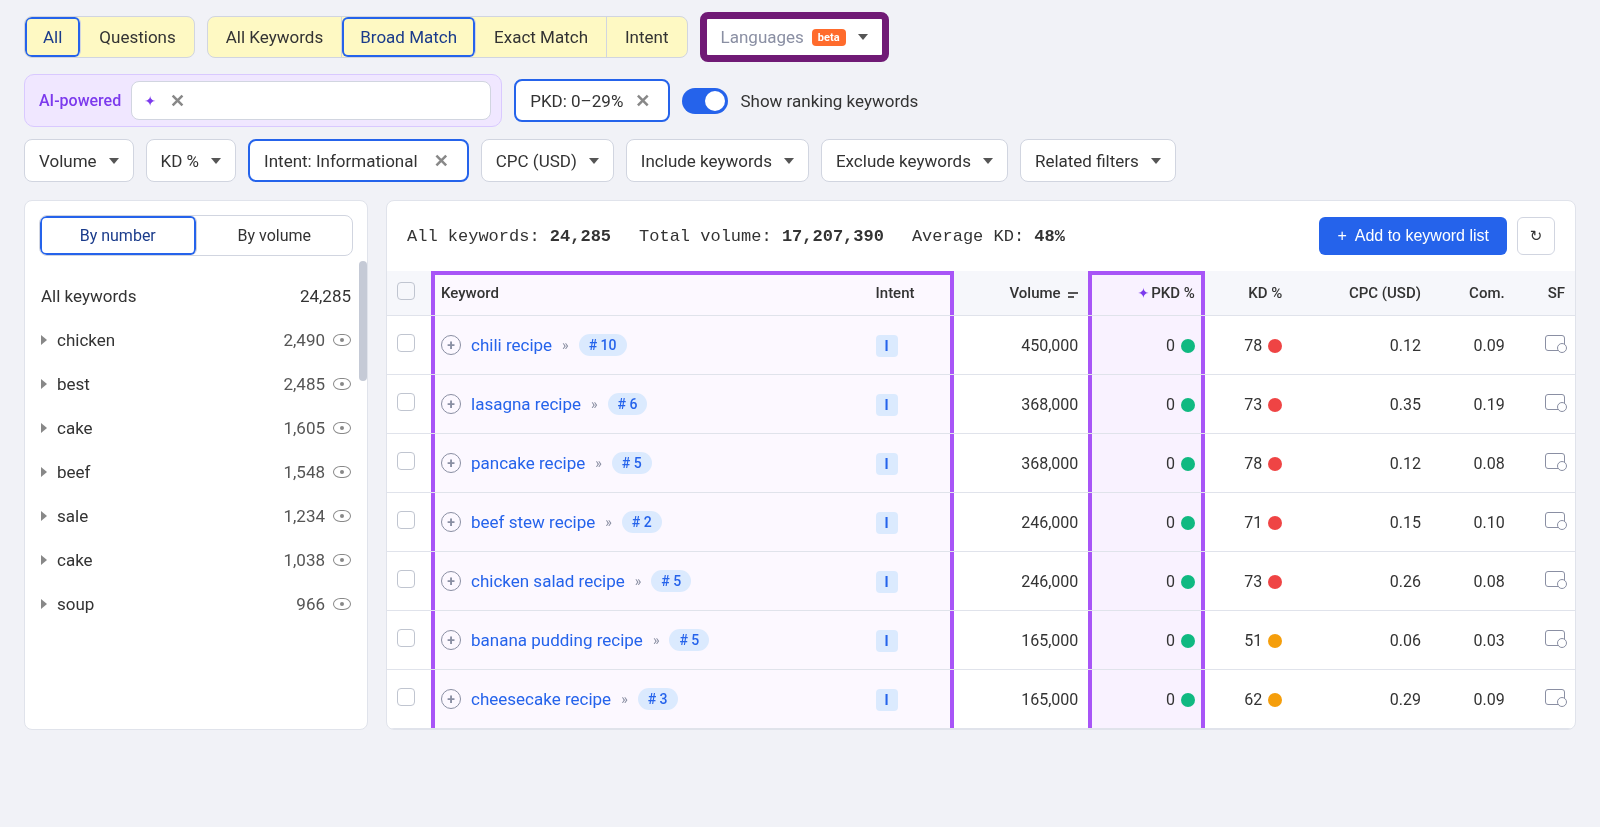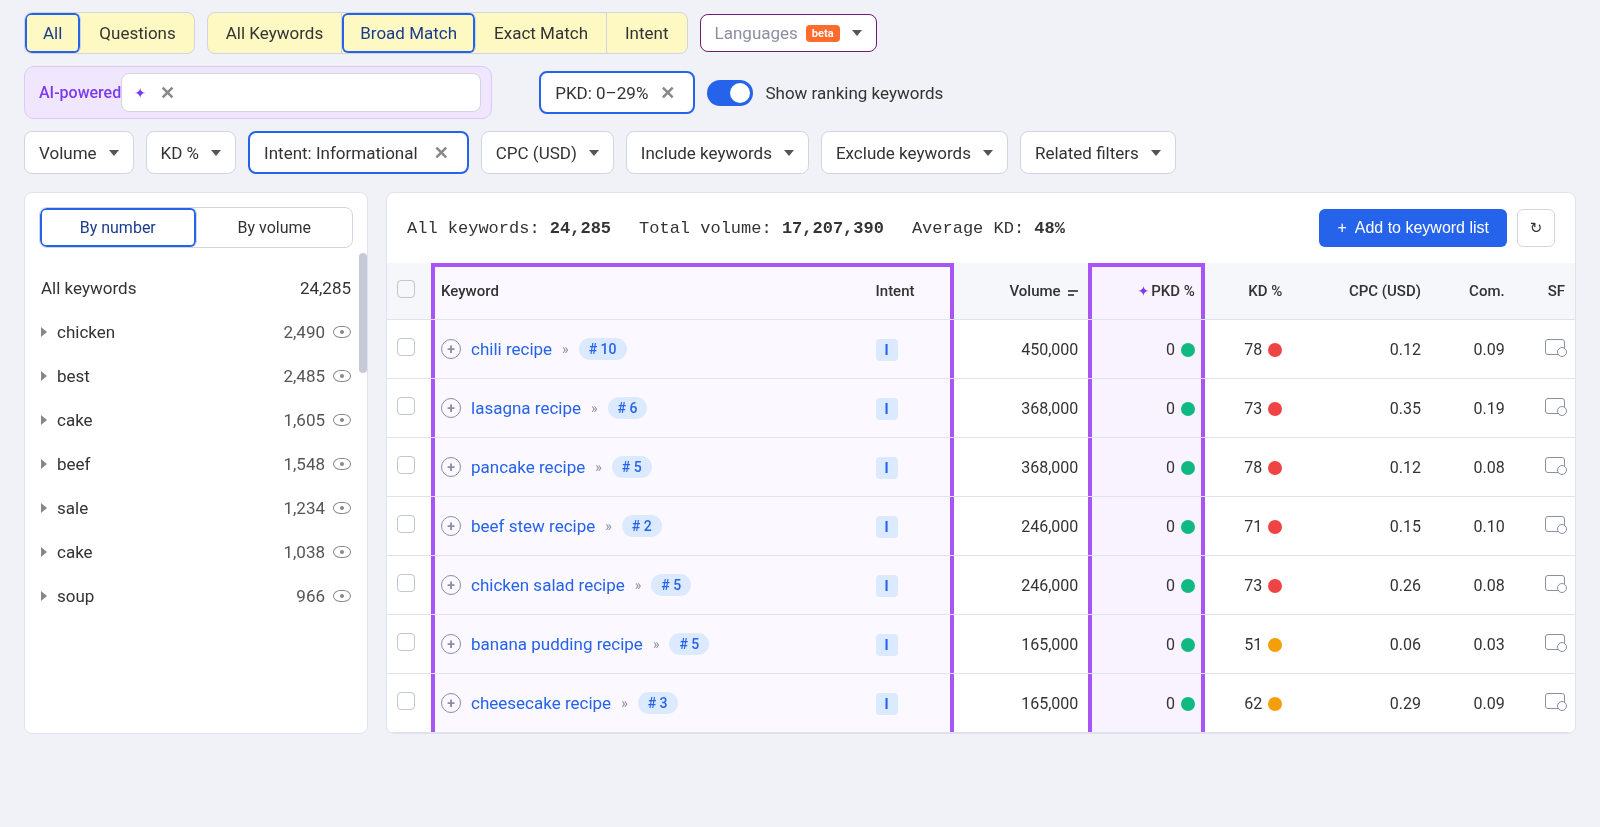--- a/index.html
+++ b/index.html
@@ -5,32 +5,32 @@
 * { box-sizing: border-box; margin: 0; padding: 0; }
 body { font-family: -apple-system, BlinkMacSystemFont, "Segoe UI", Roboto, sans-serif; background: #f1f2f7; color: #333; font-size: 15px; }
 
 .toolbar { padding: 12px 24px 0; display: flex; flex-wrap: wrap; gap: 12px; align-items: center; }
 
 .seg-group { display: inline-flex; border: 1px solid #d1d5e0; border-radius: 8px; overflow: hidden; background: #fef9c3; }
 .seg { padding: 10px 18px; font-size: 17px; color: #333; cursor: pointer; border-right: 1px solid #d1d5e0; }
 .seg:last-child { border-right: none; }
 .seg.active { box-shadow: inset 0 0 0 2px #2563eb; border-radius: 6px; color: #1a3b8b; }
 
-.lang-pill { display: inline-flex; align-items: center; gap: 8px; border: 1px solid #701a75; border-radius: 8px; padding: 8px 14px; background: #fff; color: #8a8fa3; font-size: 17px; }
+.lang-pill { display: inline-flex; align-items: center; gap: 8px; border: 7px solid #701a75; border-radius: 8px; padding: 8px 14px; background: #fff; color: #8a8fa3; font-size: 17px; }
 .beta { background: #ff6b2c; color: #fff; font-size: 11px; font-weight: 700; padding: 2px 6px; border-radius: 4px; }
 .chev { width: 0; height: 0; border-left: 5px solid transparent; border-right: 5px solid transparent; border-top: 6px solid #555; margin-left: 4px; }
 
-.ai-pill { display: inline-flex; align-items: center; background: #f0e7ff; border: 1px solid #d9c9ff; border-radius: 10px; padding: 6px 10px 6px 14px; gap: 0; }
+.ai-pill { display: inline-flex; align-items: center; background: #f0e7ff; border: 1px solid #d9c9ff; border-radius: 10px; padding: 6px 10px 6px 14px; gap: 10px; }
 .ai-label { color: #7c3aed; font-weight: 500; font-size: 16px; }
 .domain-box { display: inline-flex; align-items: center; background: #fff; border: 1px solid #d1d5e0; border-radius: 8px; padding: 8px 12px; gap: 8px; min-width: 360px; }
 .domain-box input { border: none; outline: none; font-size: 17px; flex: 1; }
 .x-btn { color: #888; font-size: 18px; cursor: pointer; padding: 0 4px; font-weight: 700; }
 
 .chip { display: inline-flex; align-items: center; gap: 8px; border: 1px solid #d1d5e0; border-radius: 8px; padding: 9px 14px; background: #fff; font-size: 17px; color: #333; cursor: pointer; }
-.chip.pkd { border: 2px solid #2563eb; margin-left: 35px; }
+.chip.pkd { border: 2px solid #2563eb; }
 .chip.intent { border: 2px solid #2563eb; background: #fff; gap: 12px; }
 
 .toggle { display: inline-flex; align-items: center; gap: 12px; font-size: 17px; }
 .switch { width: 46px; height: 26px; background: #2563eb; border-radius: 13px; position: relative; cursor: pointer; }
 .switch::after { content: ""; position: absolute; width: 20px; height: 20px; background: #fff; border-radius: 50%; top: 3px; right: 3px; }
 
 .filter-row { padding: 12px 24px 18px; display: flex; flex-wrap: wrap; gap: 12px; }
 
 .main { display: flex; gap: 18px; padding: 0 24px 24px; }
 
@@ -47,21 +47,21 @@
 .eye::after { content: ""; position: absolute; width: 4px; height: 4px; background: #888; border-radius: 50%; top: 3px; left: 6px; }
 
 .content { flex: 1; background: #fff; border: 1px solid #e0e3eb; border-radius: 8px; overflow: hidden; }
 .stats-bar { display: flex; align-items: center; justify-content: space-between; padding: 16px 20px; }
 .stats { display: flex; gap: 28px; font-size: 17px; color: #333; font-family: Liberation Mono, monospace; }
 .stats b { font-weight: 700; }
 .add-btn { background: #2563eb; color: #fff; border: none; border-radius: 6px; padding: 10px 18px; font-size: 16px; font-weight: 500; display: inline-flex; align-items: center; gap: 8px; cursor: pointer; }
 .refresh { border: 1px solid #d1d5e0; background: #fff; border-radius: 6px; width: 38px; height: 38px; display: inline-flex; align-items: center; justify-content: center; cursor: pointer; }
 
 table { width: 100%; border-collapse: collapse; }
-th { background: #f6f7fb; text-align: left; padding: 17px 10px; font-weight: 500; font-size: 15px; color: #333; border-bottom: 1px solid #e0e3eb; }
+th { background: #f6f7fb; text-align: left; padding: 11px 10px; font-weight: 500; font-size: 15px; color: #333; border-bottom: 1px solid #e0e3eb; }
 th.r, td.r { text-align: right; }
 td { padding: 18px 10px; border-bottom: 1px solid #e0e3eb; font-size: 16px; }
 .chk { width: 18px; height: 18px; border: 1.5px solid #c0c5d0; border-radius: 4px; display: inline-block; }
 .kw-cell { display: flex; align-items: center; gap: 10px; }
 .plus-circ { width: 20px; height: 20px; border: 1.5px solid #8a8fa3; border-radius: 50%; display: inline-flex; align-items: center; justify-content: center; color: #8a8fa3; font-size: 14px; font-weight: 700; }
 .kw-link { color: #2563eb; font-size: 17px; }
 .dbl-chev { color: #8a8fa3; font-size: 14px; }
 .rank-badge { background: #dbeafe; color: #2563eb; font-size: 14px; font-weight: 500; padding: 3px 10px; border-radius: 12px; }
 .intent-badge { background: #dbeafe; color: #2563eb; font-size: 14px; font-weight: 700; padding: 3px 9px; border-radius: 4px; }
 .dot { width: 14px; height: 14px; border-radius: 50%; display: inline-block; margin-left: 6px; vertical-align: middle; }

